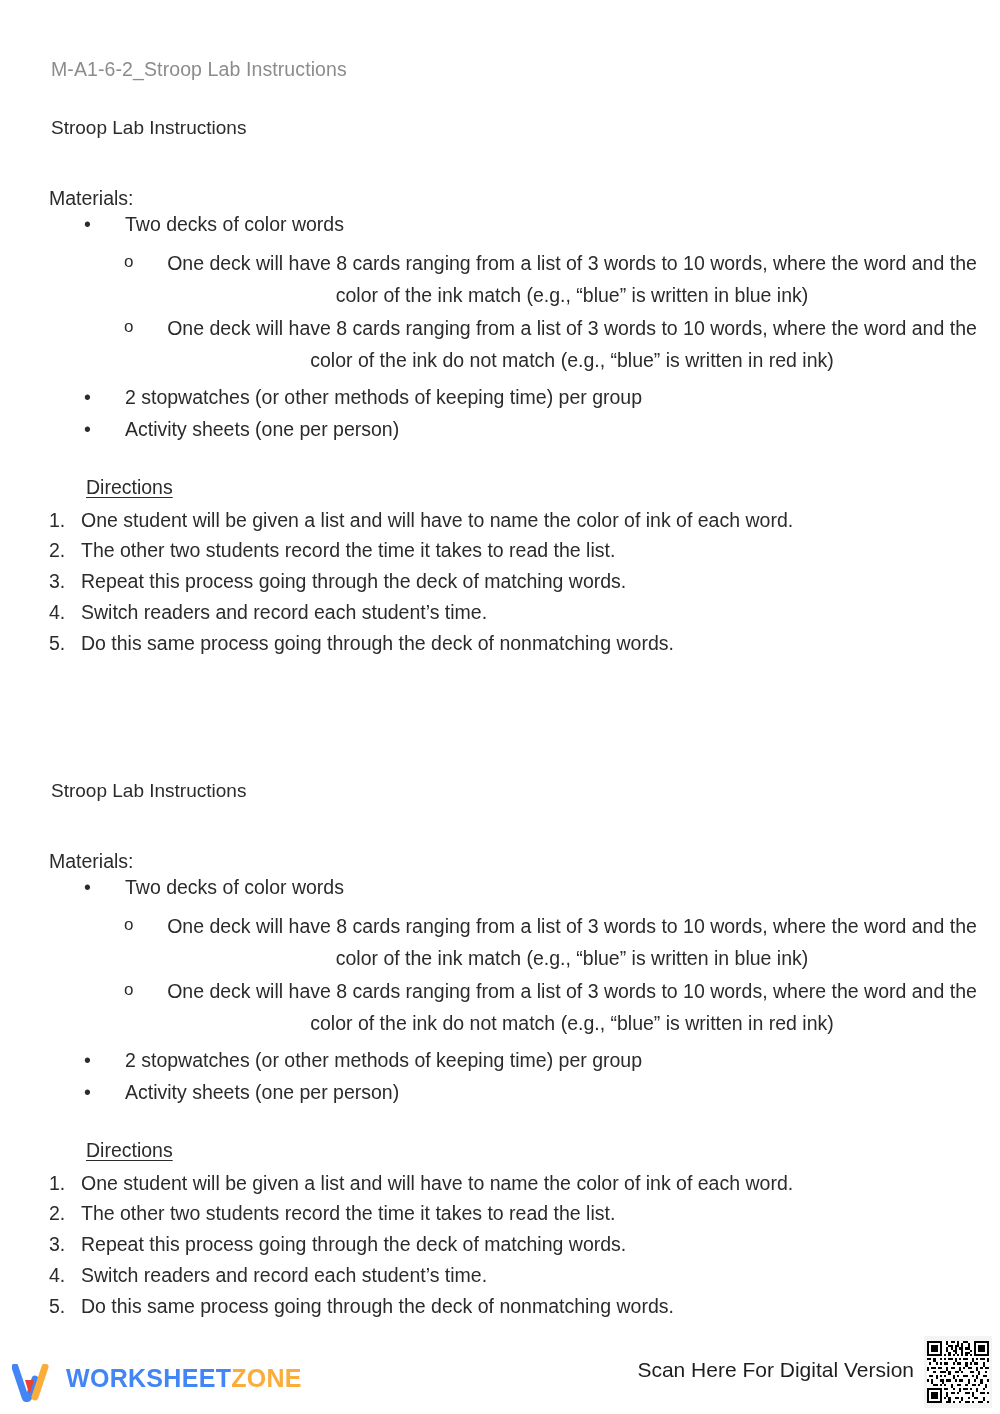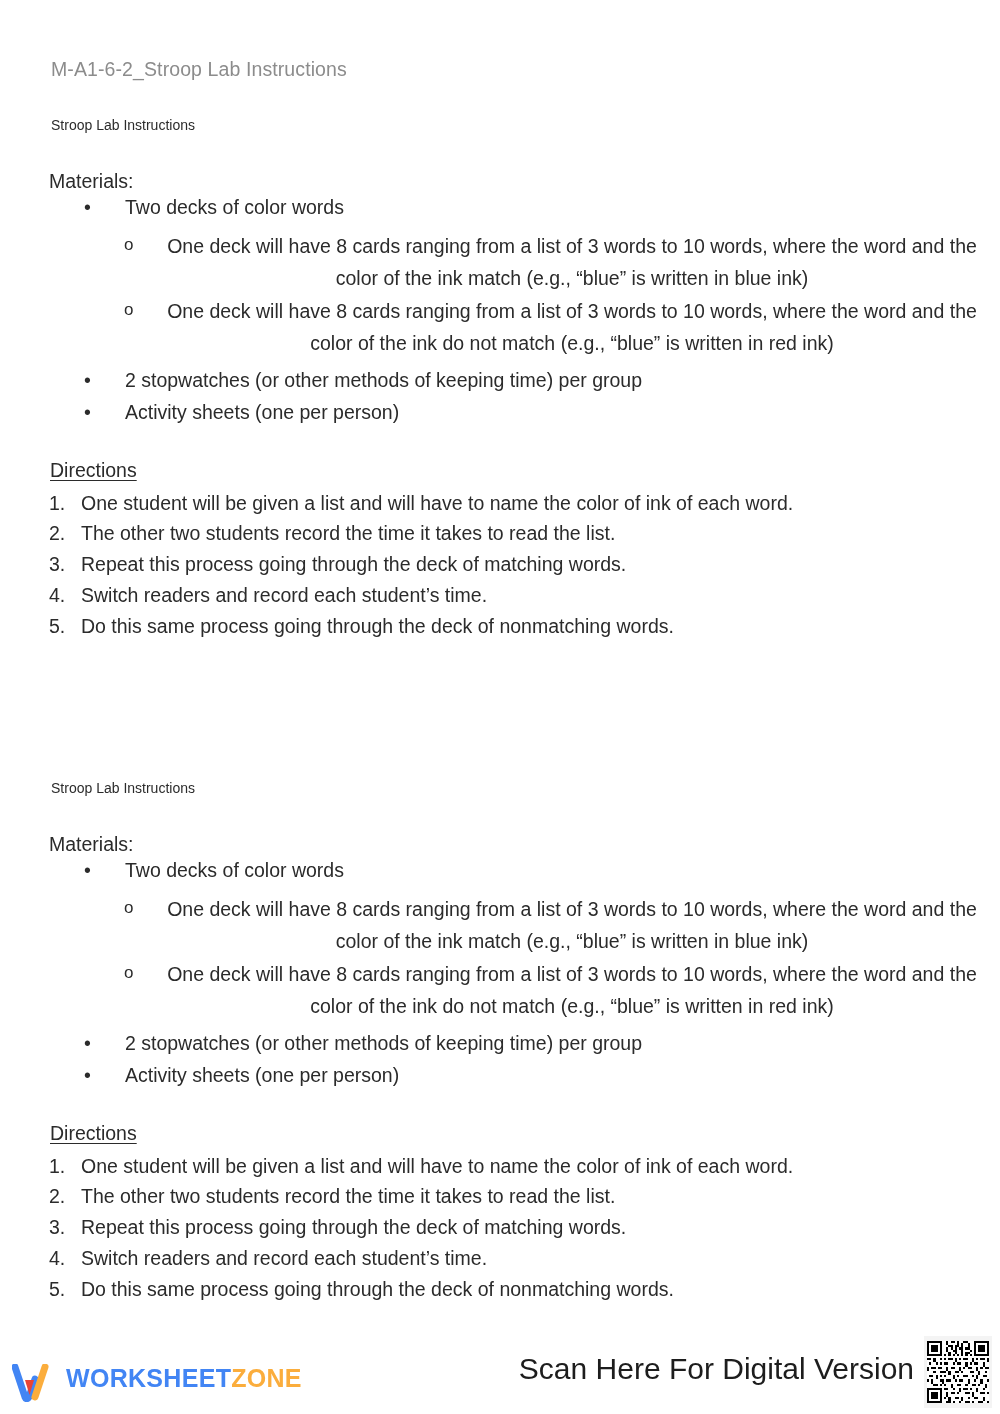--- a/index.html
+++ b/index.html
@@ -36,31 +36,31 @@
   
   .block {
     position: absolute;
     left: 0;
     width: 1000px;
   }
   .block.block-1 { top: 118px; }
   .block.block-2 { top: 781px; }
 
   .section-title {
-    font-size: 14px;
+    font-size: 19px;
     color: #2b2b2b;
     margin-left: 51px;
     line-height: 1.0;
   }
 
   .materials-label {
     font-size: 19.5px;
     color: #2b2b2b;
     margin-left: 49px;
-    margin-top: 40px;
+    margin-top: 52px;
     line-height: 1.0;
   }
 
   
   ul.bullets {
     list-style: none;
     margin: 0;
     padding: 0;
   }
   li.bullet {
@@ -104,21 +104,21 @@
 
   
   .directions-head {
     margin-left: 50px;
     font-size: 19.5px;
     color: #2b2b2b;
     text-decoration: underline;
     text-underline-offset: 3px;
     display: inline-block;
   }
-  .directions-head-wrap { margin-top: 30px; }
+  .directions-head-wrap { margin-top: 30px; margin-left: 36px; }
 
   ol.directions {
     list-style: none;
     margin: 6px 0 0 0;
     padding: 0;
   }
   ol.directions > li {
     position: relative;
     margin-left: 81px;
     font-size: 19.5px;
@@ -167,21 +167,21 @@
 
   .scan-wrap {
     position: absolute;
     right: 8px;
     bottom: 6px;
     display: flex;
     align-items: center;
     gap: 10px;
   }
   .scan-text {
-    font-size: 30px;
+    font-size: 21px;
     color: #1d1d1d;
     white-space: nowrap;
     line-height: 1;
     padding-bottom: 6px;
   }
   .qr {
     width: 68px;
     height: 72px;
     background: #f4f4f4;
     padding: 3px;

